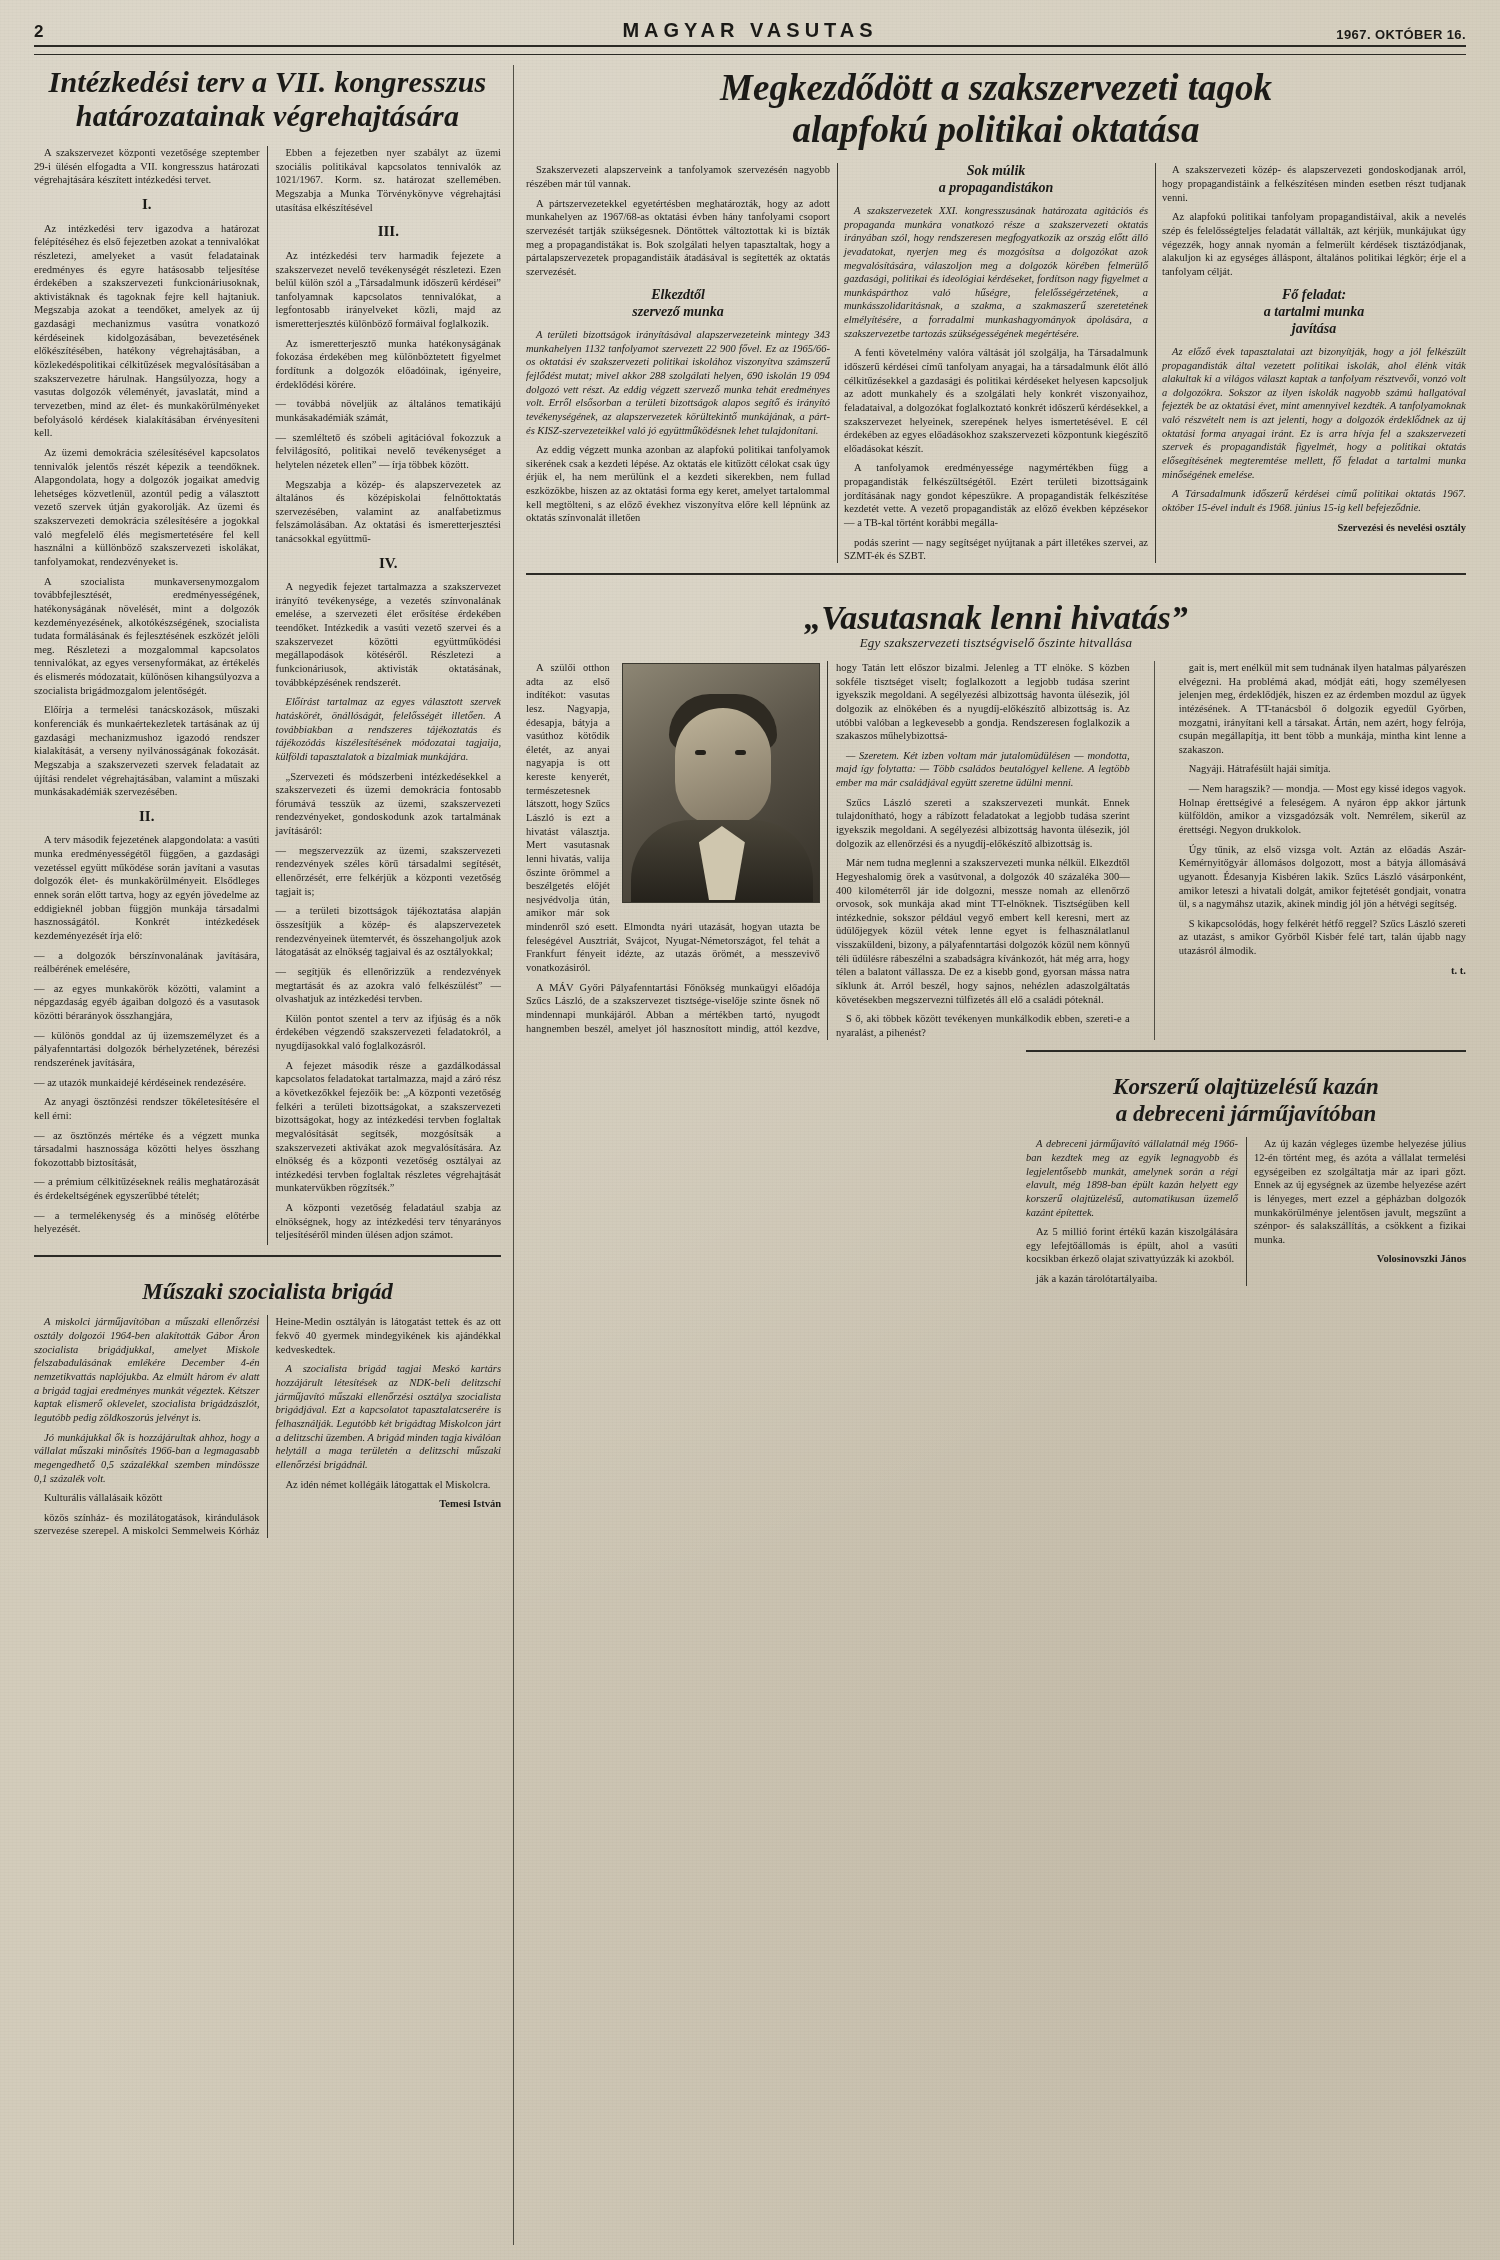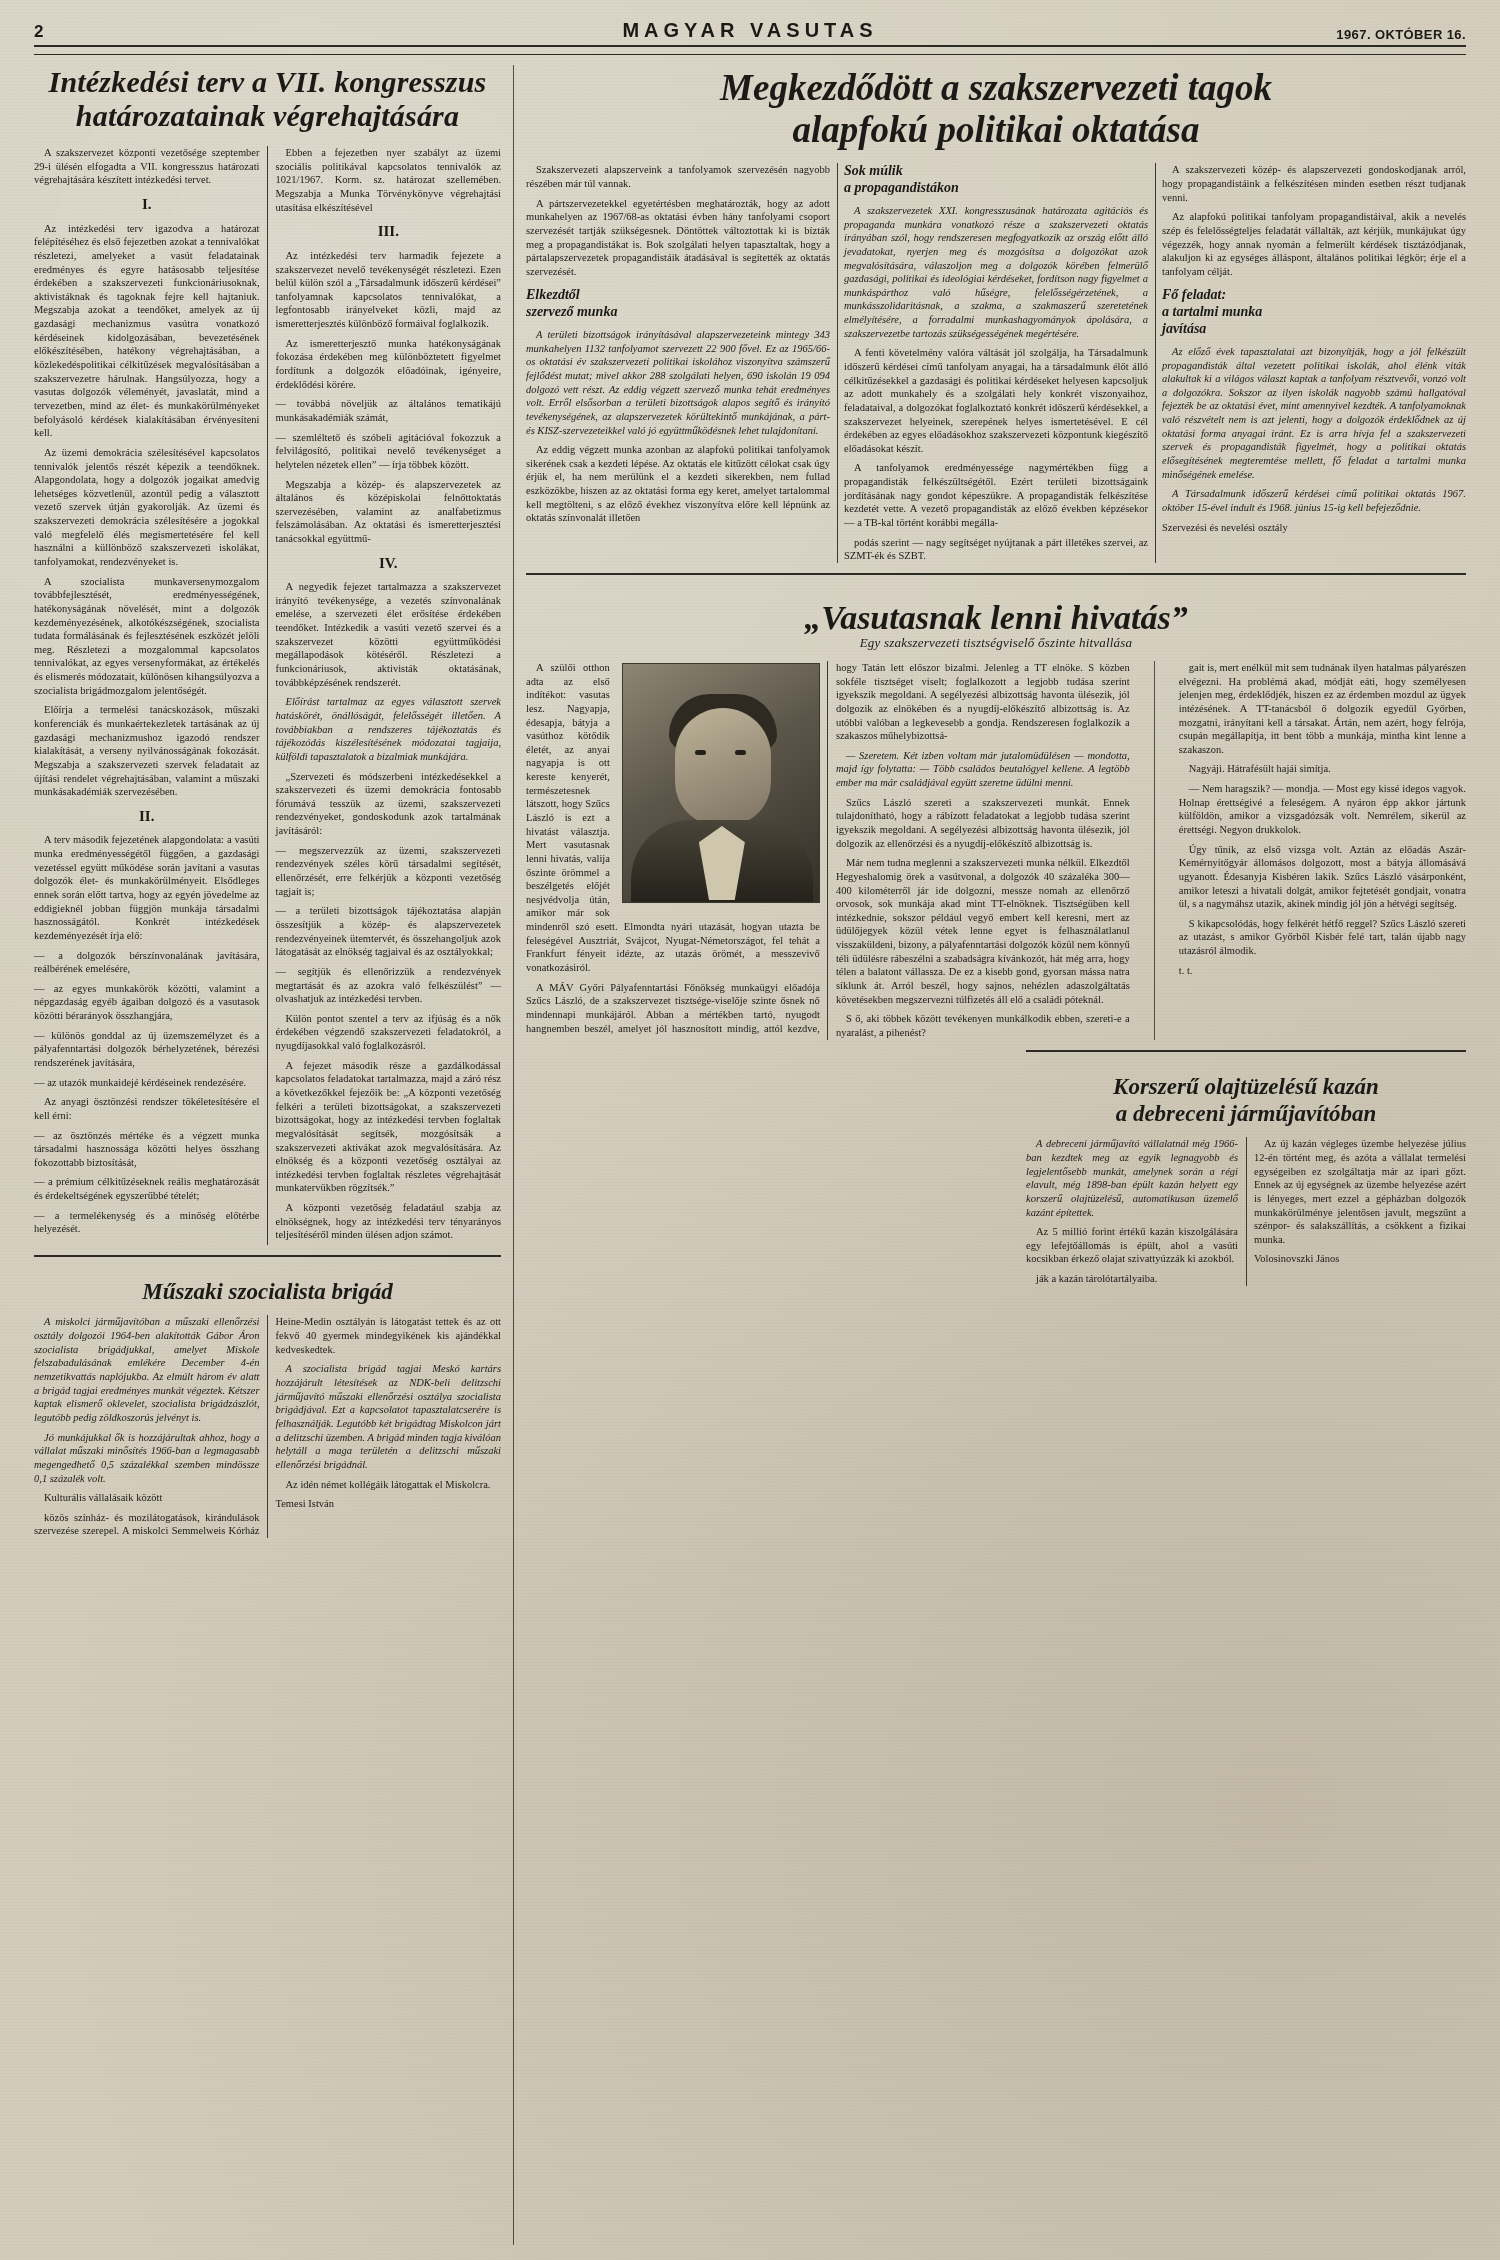--- a/index.html
+++ b/index.html
@@ -74,24 +74,24 @@
     hyphens:auto;-webkit-hyphens:auto;
   }
   .textcol p{margin:0 0 6px 0;text-indent:10px;}
   .textcol p.noind{text-indent:0;}
   .secnum{
     text-align:center;font-weight:bold;font-size:15px;
     margin:8px 0 7px 0;font-family:"Liberation Serif",serif;
   }
   .it{font-style:italic;}
   .sub-h{
-    text-align:left;font-style:italic;font-weight:bold;
+    text-align:center;font-style:italic;font-weight:bold;
     font-size:14px;line-height:1.2;margin:9px 0 7px 0;
   }
-  .sig-small{text-align:left;font-weight:normal;font-size:10.5px;}
+  .sig-small{text-align:right;font-weight:bold;font-size:10.5px;}
 
   
   .box{
     border-top:2px solid #2b2a25;
     margin-top:10px;padding-top:20px;
   }
   h2.boxhead{
     font-family:"Liberation Serif", serif;
     font-style:italic;font-weight:bold;
     font-size:23px;text-align:center;line-height:1.15;

